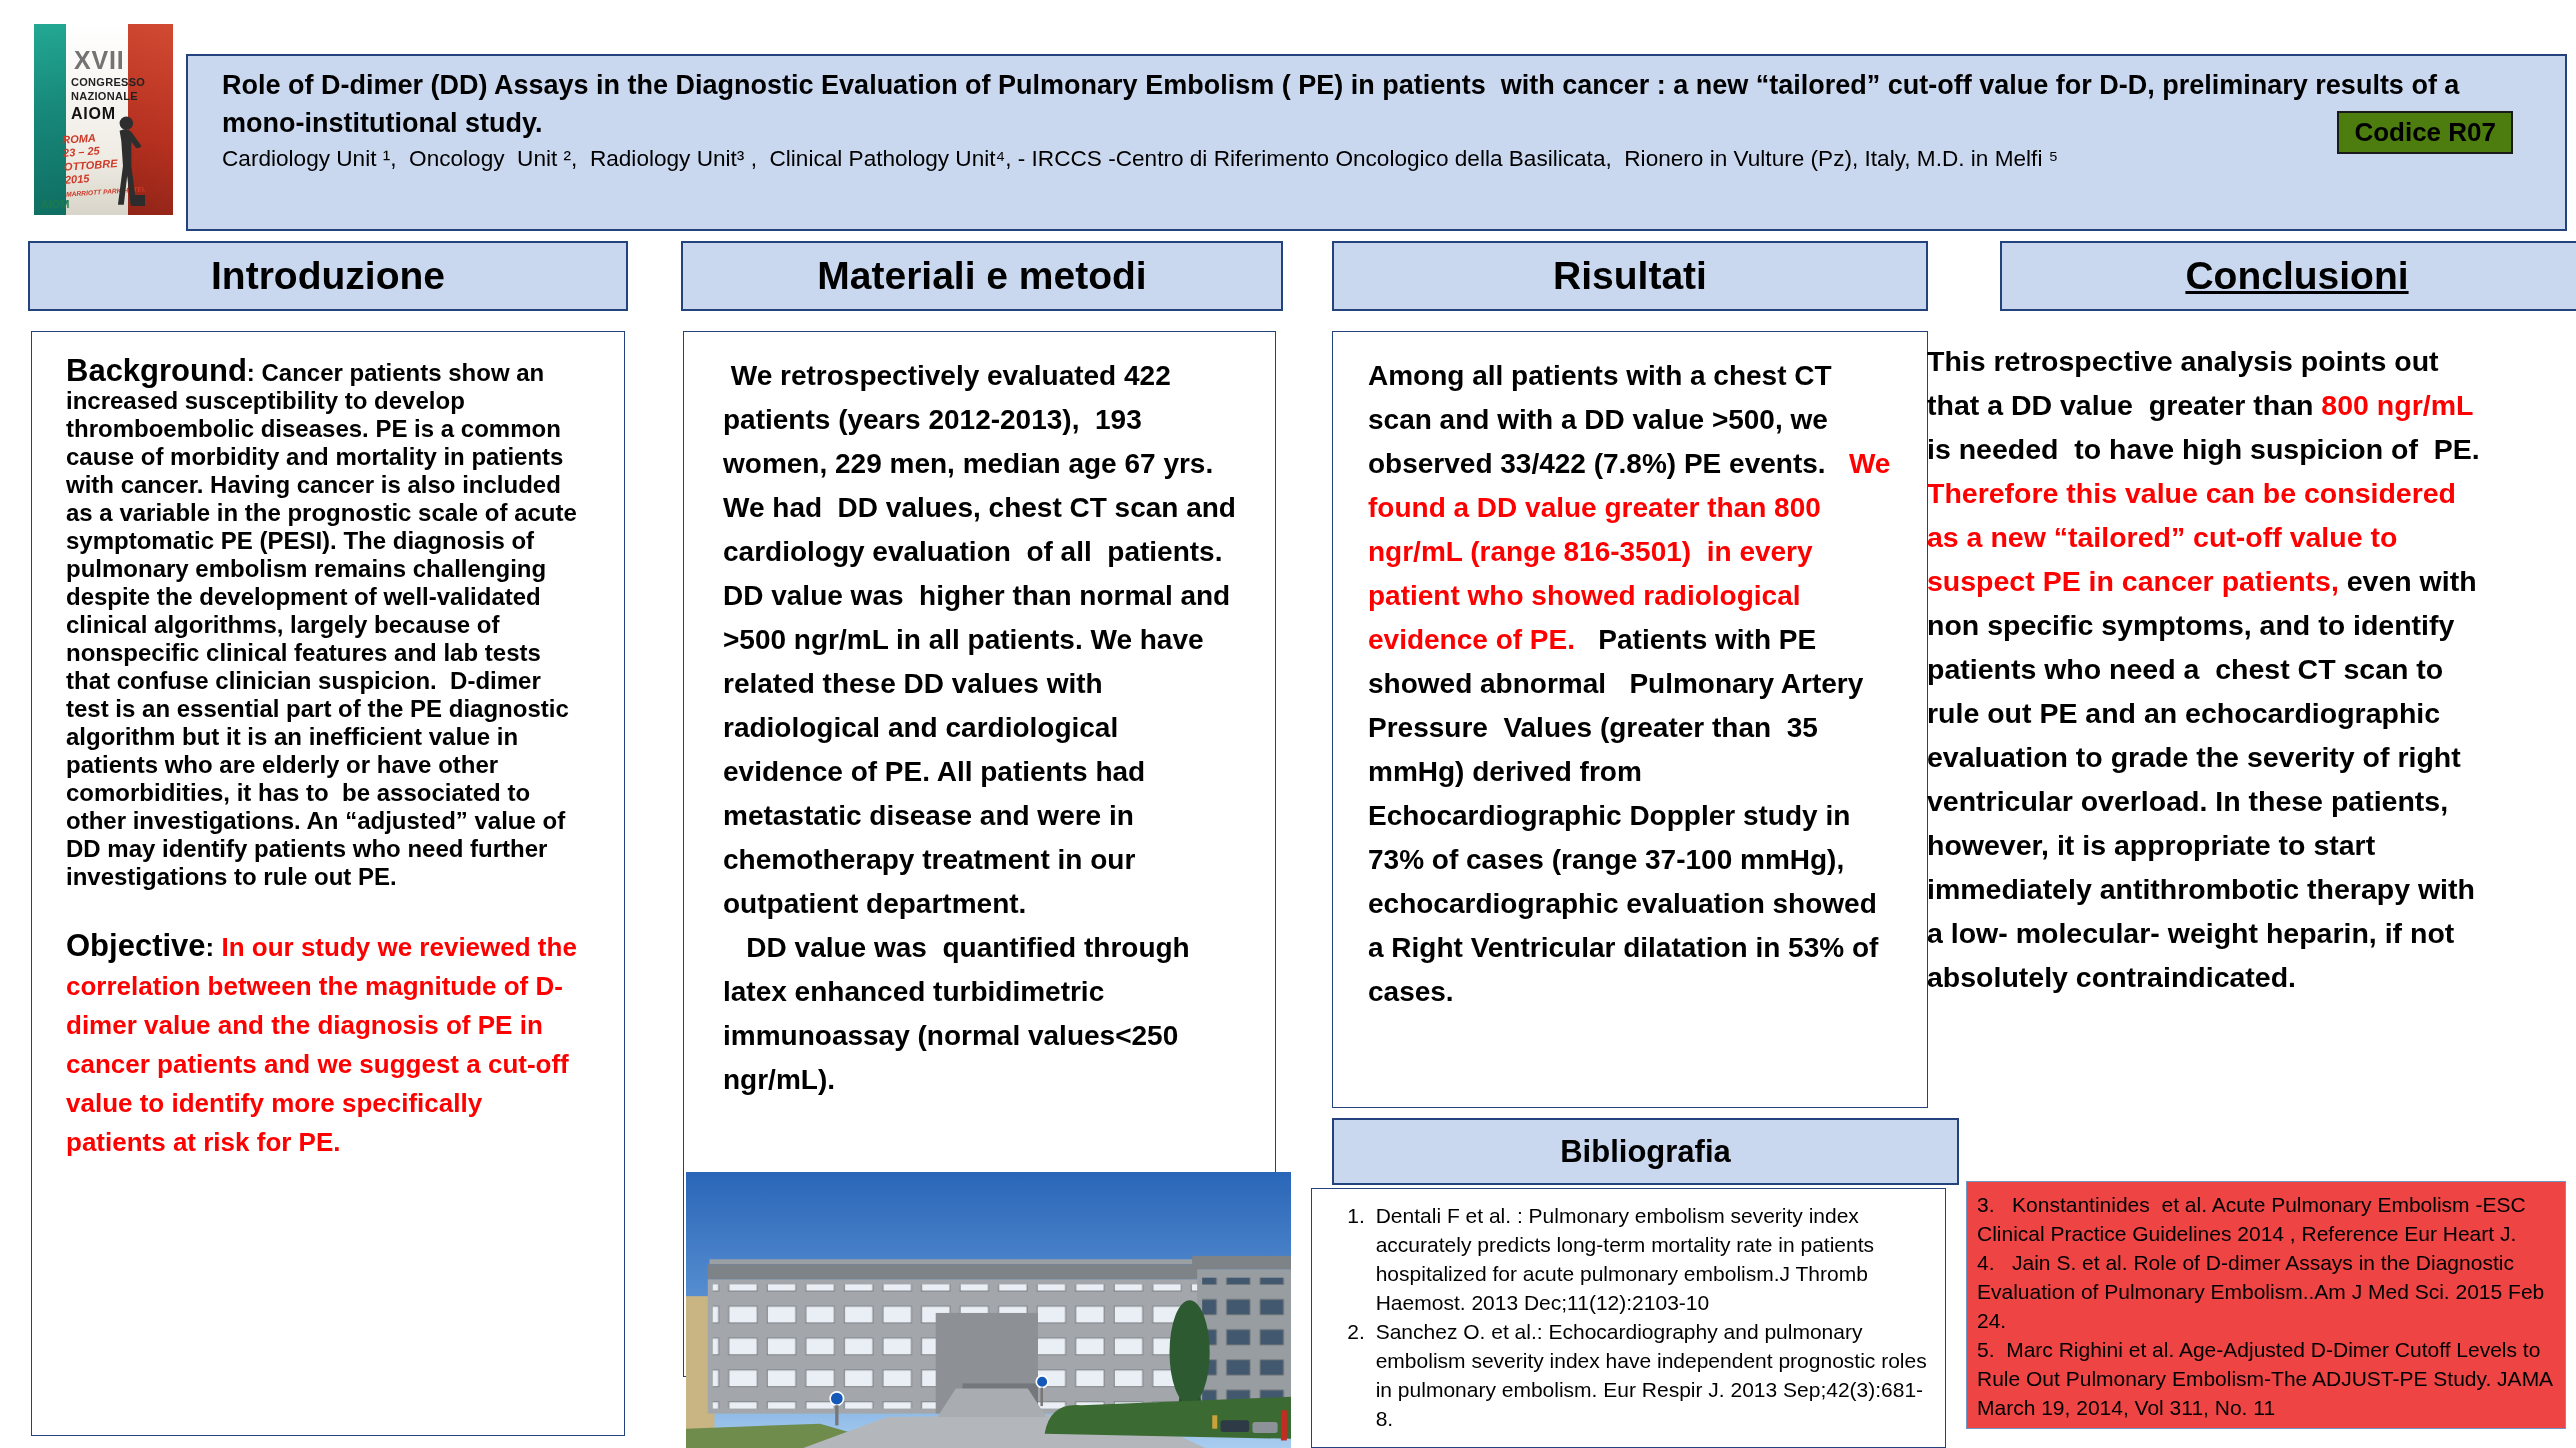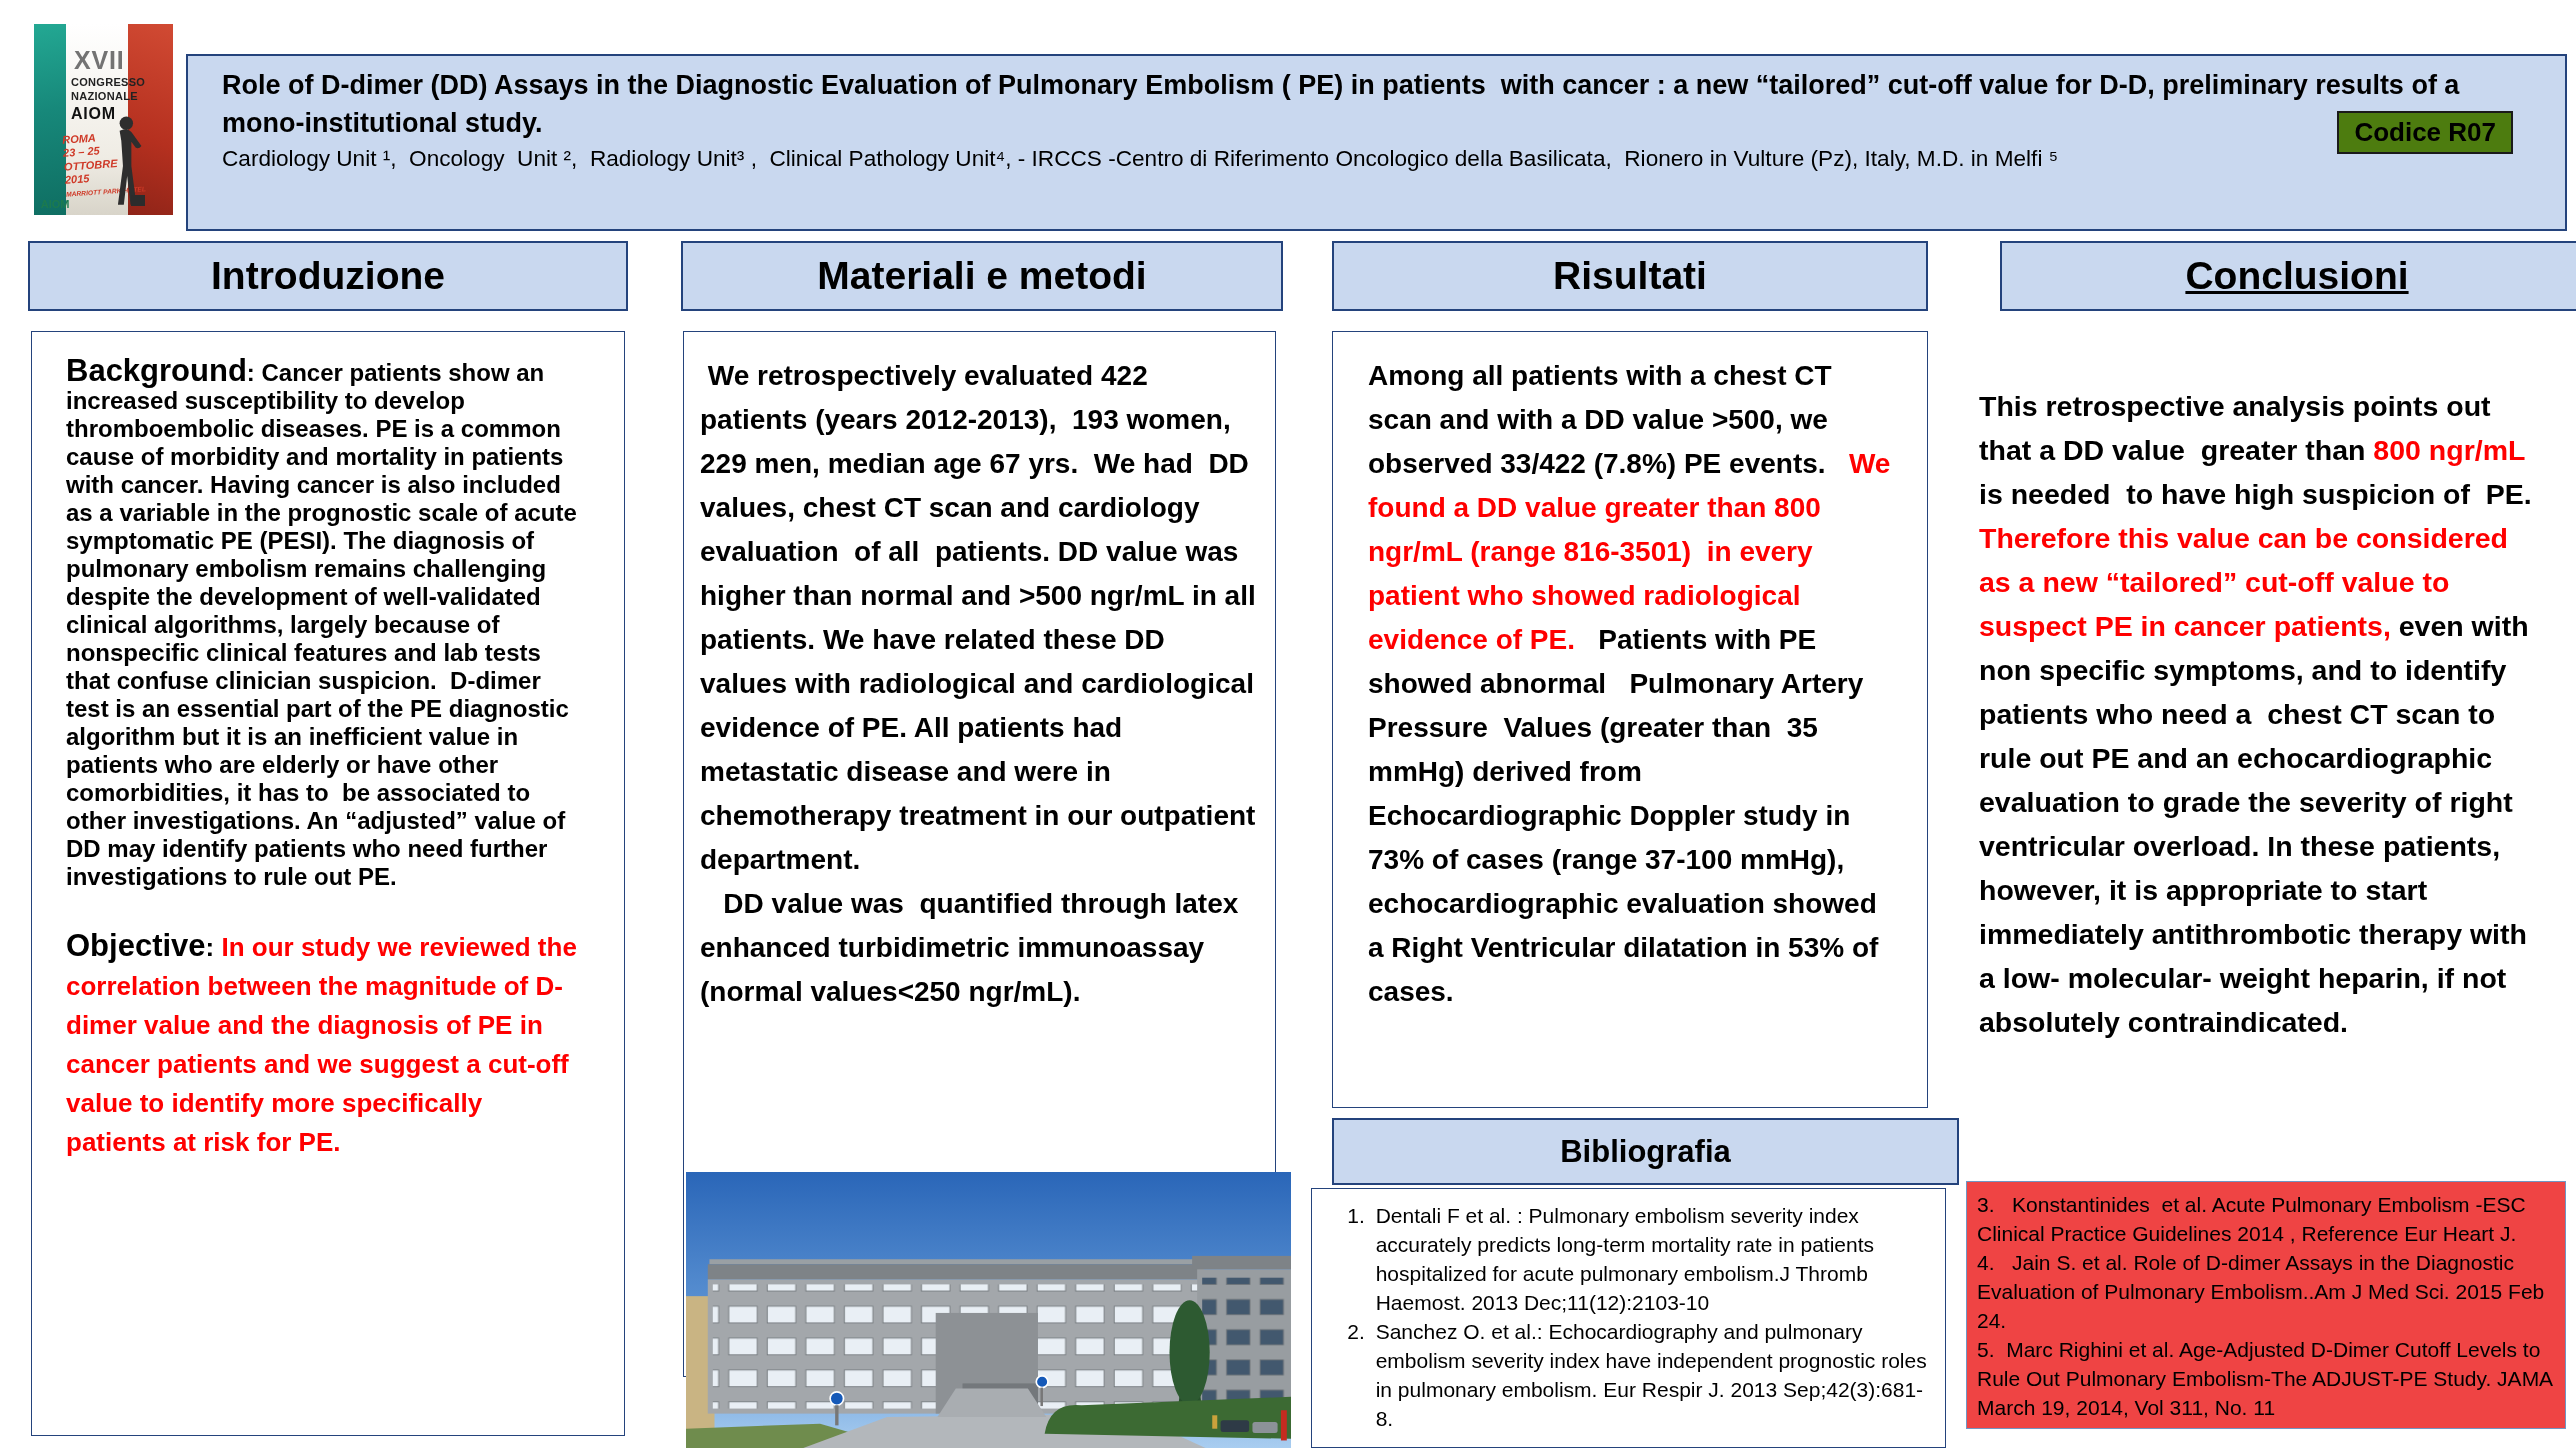--- a/index.html
+++ b/index.html
@@ -37,23 +37,23 @@
   .sec { position: absolute; top: 241px; height: 70px; background: #c9d8ef; border: 2.5px solid #24437c;
       display: flex; align-items: center; justify-content: center; font-weight: 700; font-size: 39px; }
   .sec1 { left: 28px;   width: 600px; }
   .sec2 { left: 681px;  width: 602px; }
   .sec3 { left: 1332px; width: 596px; }
   .sec4 { left: 2000px; width: 594px; text-decoration: underline; }
 
   
   .box { position: absolute; border: 1.7px solid #24437c; background: #fff; }
   .c1 { left: 31px;   top: 331px; width: 594px; height: 1105px; padding: 25px 34px; }
-  .c2 { left: 683px;  top: 331px; width: 593px; height: 1046px;  padding: 22px 16px; }
+  .c2 { left: 683px;  top: 331px; width: 593px; height: 1046px;  padding: 22px 39px; }
   .c3 { left: 1332px; top: 331px; width: 596px; height: 777px;  padding: 22px 35px; }
-  .c4text { position: absolute; left: 1979px; top: 339px; width: 555px; margin-top: 45px; }
+  .c4text { position: absolute; left: 1927px; top: 339px; width: 555px; }
 
   .t1 { font-size: 24px; line-height: 28px; font-weight: 700; white-space: pre-wrap; margin: 0; }
   .lbl-big { font-size: 31px; }
   .t1-obj { font-size: 26px; line-height: 39px; font-weight: 700; white-space: pre-wrap; margin: 35px 0 0 0; }
   .t2 { font-size: 28px; line-height: 44px; font-weight: 700; white-space: pre-wrap; margin: 0; }
   .t3 { font-size: 28px; line-height: 44px; font-weight: 700; white-space: pre-wrap; margin: 0; }
   .t4 { font-size: 28.5px; line-height: 44px; font-weight: 700; white-space: pre-wrap; margin: 0; }
   .red { color: #ff0000; }
 
   .biblio-header { position: absolute; left: 1332px; top: 1118px; width: 627px; height: 67px;

